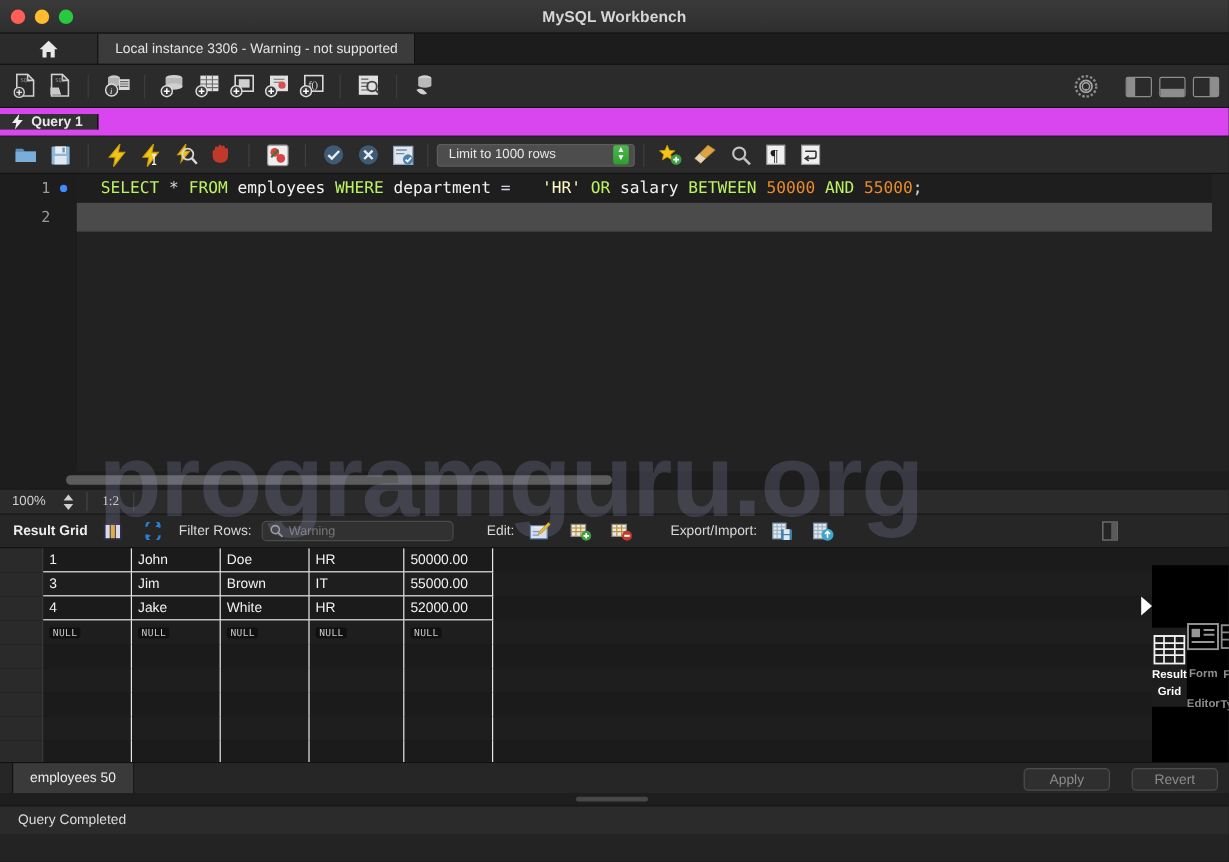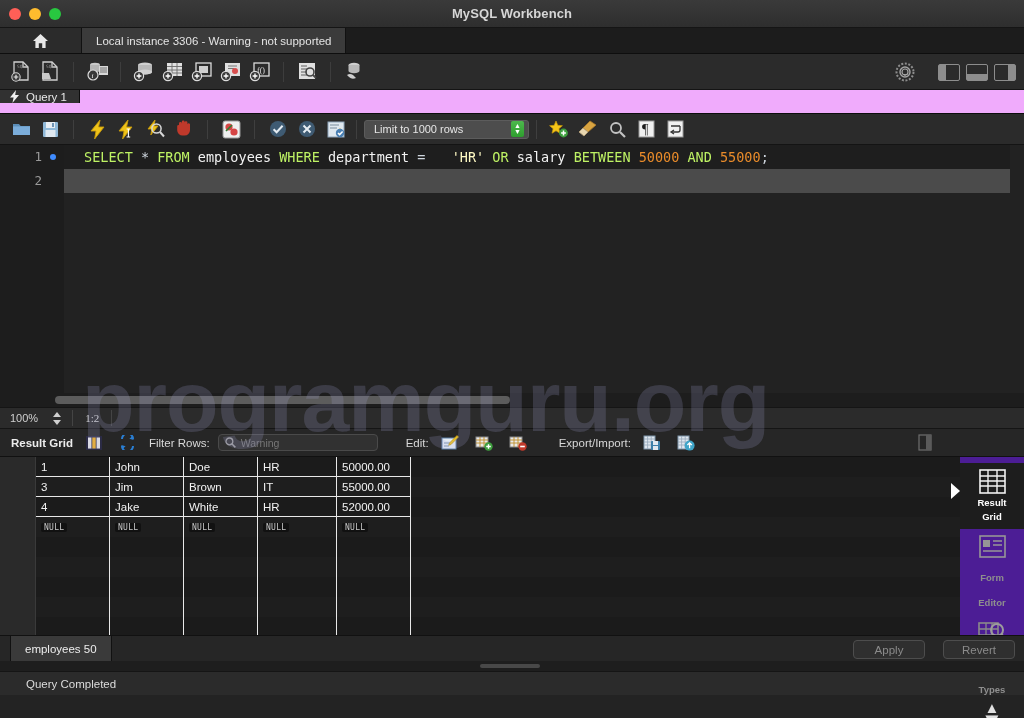--- a/index.html
+++ b/index.html
@@ -60,22 +60,23 @@
     position: absolute; right: 8px; top: 0; height: 36px;
     display: flex; align-items: center; gap: 6px;
   }
   .panetoggle { width: 22px; height: 17px; border: 1.5px solid #8d8d8d; border-radius: 2px; position: relative; }
   .panetoggle.left::before { content:""; position:absolute; left:0; top:0; bottom:0; width:7px; background:#8d8d8d; }
   .panetoggle.bottom::before { content:""; position:absolute; left:0; right:0; bottom:0; height:6px; background:#8d8d8d; }
   .panetoggle.right::before { content:""; position:absolute; right:0; top:0; bottom:0; width:7px; background:#8d8d8d; }
 
   
   .querytabs {
-    height: 24px; background: #f0abfc; display: flex; align-items: flex-start;
+    height: 24px; background: #d946ef; display: flex; align-items: center;
     border-bottom: 1px solid #0d0d0d;
+    font-weight: bold;
   }
   .qtab {
     display: flex; align-items: center; gap: 6px; padding: 0 12px 0 9px;
     background: #313131; color: #e8e8e8; font-size: 11.5px;
     border-right: 1px solid #0d0d0d;
   }
   .qtab-rest { flex: 1; background: #262626; }
 
   
   .edtoolbar {
@@ -179,22 +180,22 @@
   .gcell.rowhdr { border-right: 1px solid #3a3a3a; border-bottom: none; background: #2a2a2a; }
   .gcell.blank { border-right-color: #e8e8e8; border-bottom: none; }
   .nullbadge {
     background: #111; color: #c9c9c9; font-size: 8px;
     font-family: "DejaVu Sans Mono", monospace;
     padding: 0 3px; border-radius: 2px; letter-spacing: .3px;
   }
 
   
   .sidestrip {
-    position: absolute; right: 0; top: 0; width: 64px; bottom: 0;
-    background: #4c1d95; display: flex; flex-direction: column;
+    position: absolute; right: 0; top: 14px; width: 64px; bottom: 0;
+    background: #000000; display: flex; flex-direction: row;
     align-items: center; padding-top: 6px;
   }
   .sideitem {
     width: 64px; padding: 6px 0 7px; display: flex; flex-direction: column;
     align-items: center; gap: 3px; color: #bdbdbd; font-size: 9.5px;
     line-height: 11px; text-align: center; font-weight: bold;
   }
   .sideitem.active { background: #1d1d1d; color: #ffffff; }
   .sideitem.dim { color: #8e8e8e; gap: 14px; }
   .collapse-arrow {
@@ -222,21 +223,21 @@
   }
   .btnrow { position: absolute; right: 9px; top: 4px; display: flex; gap: 18px; text-align: center; }
 
   .bot-hscroll { height: 10px; background: #1e1e1e; position: relative; }
   .bot-hscroll .thumb {
     position: absolute; left: 480px; top: 3px; width: 60px; height: 4px;
     background: #484848; border-radius: 2px;
   }
   .statusbar {
     height: 24px; background: #2b2b2b; display: flex; align-items: center;
-    padding-left: 26px; color: #dcdcdc; font-size: 11.5px;
+    padding-left: 15px; color: #dcdcdc; font-size: 11.5px;
     border-top: 1px solid #151515;
   }
 
   
   .watermark {
     position: absolute; left: 82px; top: 352px; pointer-events: none;
     font-size: 86px; font-weight: bold; color: rgba(166,166,214,0.20);
     letter-spacing: -1px; font-family: "Liberation Sans", sans-serif;
     white-space: nowrap; z-index: 40;
   }

